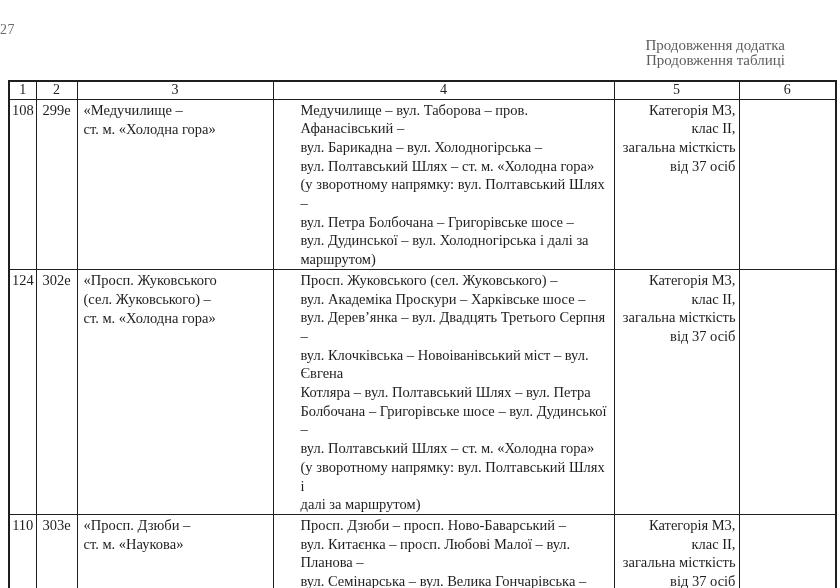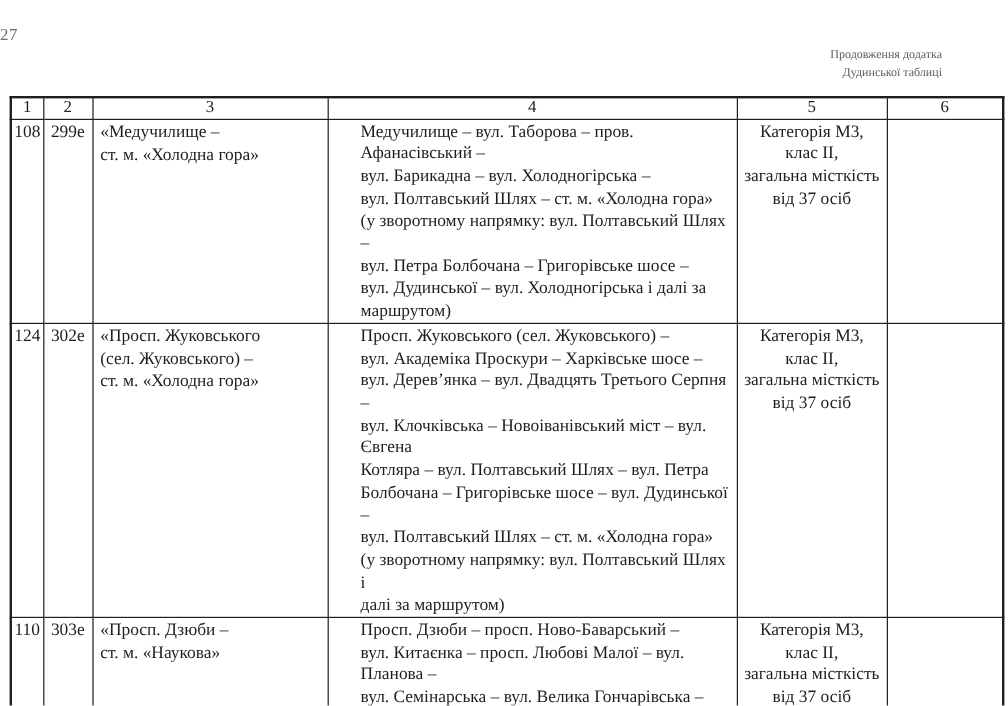--- a/index.html
+++ b/index.html
@@ -23,21 +23,21 @@
     text-align: left;
     font-size: 14px;
     letter-spacing: 0.5px;
     color: #6b6b6b;
   }
   .continuation {
     position: absolute;
     top: 38px;
     right: 55px;
     text-align: right;
-    font-size: 10px;
+    font-size: 15px;
     line-height: 15px;
     color: #5d5d5d;
   }
   table.doc-table {
     position: absolute;
     left: 8px;
     top: 80px;
     width: 827px;
     border-collapse: collapse;
     table-layout: fixed;
@@ -71,37 +71,37 @@
     padding: 1px 4px 0 6px;
     line-height: 19px;
     white-space: pre-line;
   }
   td.c-path {
     padding: 1px 4px 0 27px;
     line-height: 18.7px;
     white-space: pre-line;
   }
   td.c-cat {
-    text-align: center;
+    text-align: right;
     padding: 1px 3px 0 3px;
     line-height: 18.7px;
     white-space: pre-line;
   }
   td.c-notes {
     padding: 1px 2px;
   }
 </style>
 </head>
 <body>
 
 <div class="page-number">27</div>
 
 <div class="continuation">
   <div>Продовження додатка</div>
-  <div>Дудинської таблиці</div>
+  <div>Продовження таблиці</div>
 </div>
 
 <table class="doc-table">
   <colgroup>
     <col style="width:27px">
     <col style="width:41px">
     <col style="width:196px">
     <col style="width:341px">
     <col style="width:125px">
     <col style="width:97px">

